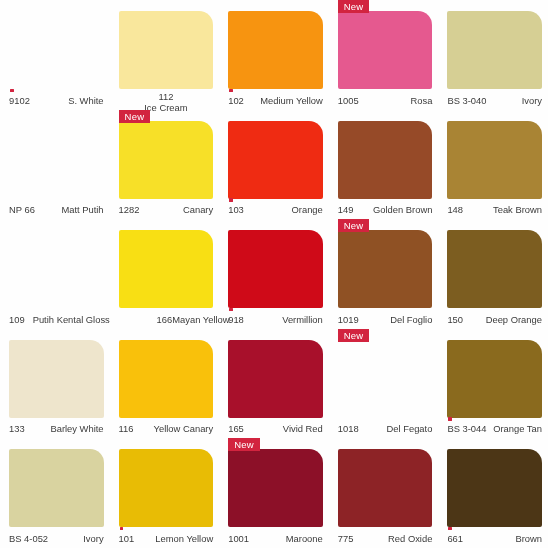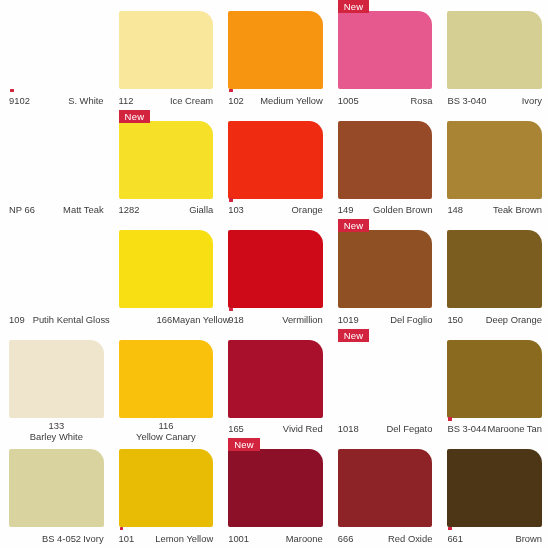--- a/index.html
+++ b/index.html
@@ -111,21 +111,21 @@
         </div>
         <div class="labels" style="color: rgb(59, 59, 59);">
           <span class="code">9102<span class="dot" style="background: rgb(210, 36, 63);"></span></span>
           <span class="name">S. White</span>
         </div>
       </div>
       <div class="cell">
         <div class="swatch-wrap">
           <div class="swatch" style="background: rgb(249, 231, 156);"></div>
         </div>
-        <div class="labels" style="color: rgb(59, 59, 59);">
+        <div class="labels" style="color: rgb(59, 59, 59); flex-direction: column;">
           <span class="code">112</span>
           <span class="name">Ice Cream</span>
         </div>
       </div>
       <div class="cell">
         <div class="swatch-wrap">
           <div class="swatch" style="background: rgb(247, 148, 16);"></div>
         </div>
         <div class="labels" style="color: rgb(59, 59, 59);">
           <span class="code">102<span class="dot" style="background: rgb(210, 36, 63);"></span></span>
@@ -150,31 +150,31 @@
           <span class="code">BS 3-040</span>
           <span class="name">Ivory</span>
         </div>
       </div>
       <div class="cell">
         <div class="swatch-wrap">
           <div class="swatch empty-swatch" style="background: transparent;"></div>
         </div>
         <div class="labels" style="color: rgb(59, 59, 59);">
           <span class="code">NP 66</span>
-          <span class="name">Matt Teak</span>
+          <span class="name">Matt Putih</span>
         </div>
       </div>
       <div class="cell">
         <div class="swatch-wrap">
           <div class="swatch" style="background: rgb(247, 224, 40);"></div>
           <div class="new-badge" style="background: rgb(210, 36, 63);">New</div>
         </div>
         <div class="labels" style="color: rgb(59, 59, 59);">
           <span class="code">1282</span>
-          <span class="name">Gialla</span>
+          <span class="name">Canary</span>
         </div>
       </div>
       <div class="cell">
         <div class="swatch-wrap">
           <div class="swatch" style="background: rgb(239, 43, 18);"></div>
         </div>
         <div class="labels" style="color: rgb(59, 59, 59);">
           <span class="code">103<span class="dot" style="background: rgb(210, 36, 63);"></span></span>
           <span class="name">Orange</span>
         </div>
@@ -240,30 +240,30 @@
         </div>
         <div class="labels" style="color: rgb(59, 59, 59);">
           <span class="code">150</span>
           <span class="name">Deep Orange</span>
         </div>
       </div>
       <div class="cell">
         <div class="swatch-wrap">
           <div class="swatch" style="background: rgb(238, 229, 204);"></div>
         </div>
-        <div class="labels" style="color: rgb(59, 59, 59); flex-direction: column;">
+        <div class="labels" style="color: rgb(59, 59, 59);">
           <span class="code">133</span>
           <span class="name">Barley White</span>
         </div>
       </div>
       <div class="cell">
         <div class="swatch-wrap">
           <div class="swatch" style="background: rgb(249, 193, 11);"></div>
         </div>
-        <div class="labels" style="color: rgb(59, 59, 59); flex-direction: column;">
+        <div class="labels" style="color: rgb(59, 59, 59);">
           <span class="code">116</span>
           <span class="name">Yellow Canary</span>
         </div>
       </div>
       <div class="cell">
         <div class="swatch-wrap">
           <div class="swatch" style="background: rgb(168, 16, 43);"></div>
         </div>
         <div class="labels" style="color: rgb(59, 59, 59);">
           <span class="code">165</span>
@@ -279,28 +279,28 @@
           <span class="code">1018</span>
           <span class="name">Del Fegato</span>
         </div>
       </div>
       <div class="cell">
         <div class="swatch-wrap">
           <div class="swatch" style="background: rgb(138, 106, 30);"></div>
         </div>
         <div class="labels" style="color: rgb(59, 59, 59);">
           <span class="code">BS 3-044<span class="dot" style="background: rgb(210, 36, 63);"></span></span>
-          <span class="name">Maroone Tan</span>
+          <span class="name">Orange Tan</span>
         </div>
       </div>
       <div class="cell">
         <div class="swatch-wrap">
           <div class="swatch" style="background: rgb(217, 211, 160);"></div>
         </div>
-        <div class="labels" style="color: rgb(59, 59, 59); margin-left: 33px;">
+        <div class="labels" style="color: rgb(59, 59, 59);">
           <span class="code">BS 4-052</span>
           <span class="name">Ivory</span>
         </div>
       </div>
       <div class="cell">
         <div class="swatch-wrap">
           <div class="swatch" style="background: rgb(232, 188, 5);"></div>
         </div>
         <div class="labels" style="color: rgb(59, 59, 59);">
           <span class="code">101<span class="dot" style="background: rgb(210, 36, 63);"></span></span>
@@ -315,21 +315,21 @@
         <div class="labels" style="color: rgb(59, 59, 59);">
           <span class="code">1001</span>
           <span class="name">Maroone</span>
         </div>
       </div>
       <div class="cell">
         <div class="swatch-wrap">
           <div class="swatch" style="background: rgb(141, 35, 38);"></div>
         </div>
         <div class="labels" style="color: rgb(59, 59, 59);">
-          <span class="code">666</span>
+          <span class="code">775</span>
           <span class="name">Red Oxide</span>
         </div>
       </div>
       <div class="cell">
         <div class="swatch-wrap">
           <div class="swatch" style="background: rgb(76, 54, 22);"></div>
         </div>
         <div class="labels" style="color: rgb(59, 59, 59);">
           <span class="code">661<span class="dot" style="background: rgb(210, 36, 63);"></span></span>
           <span class="name">Brown</span>

